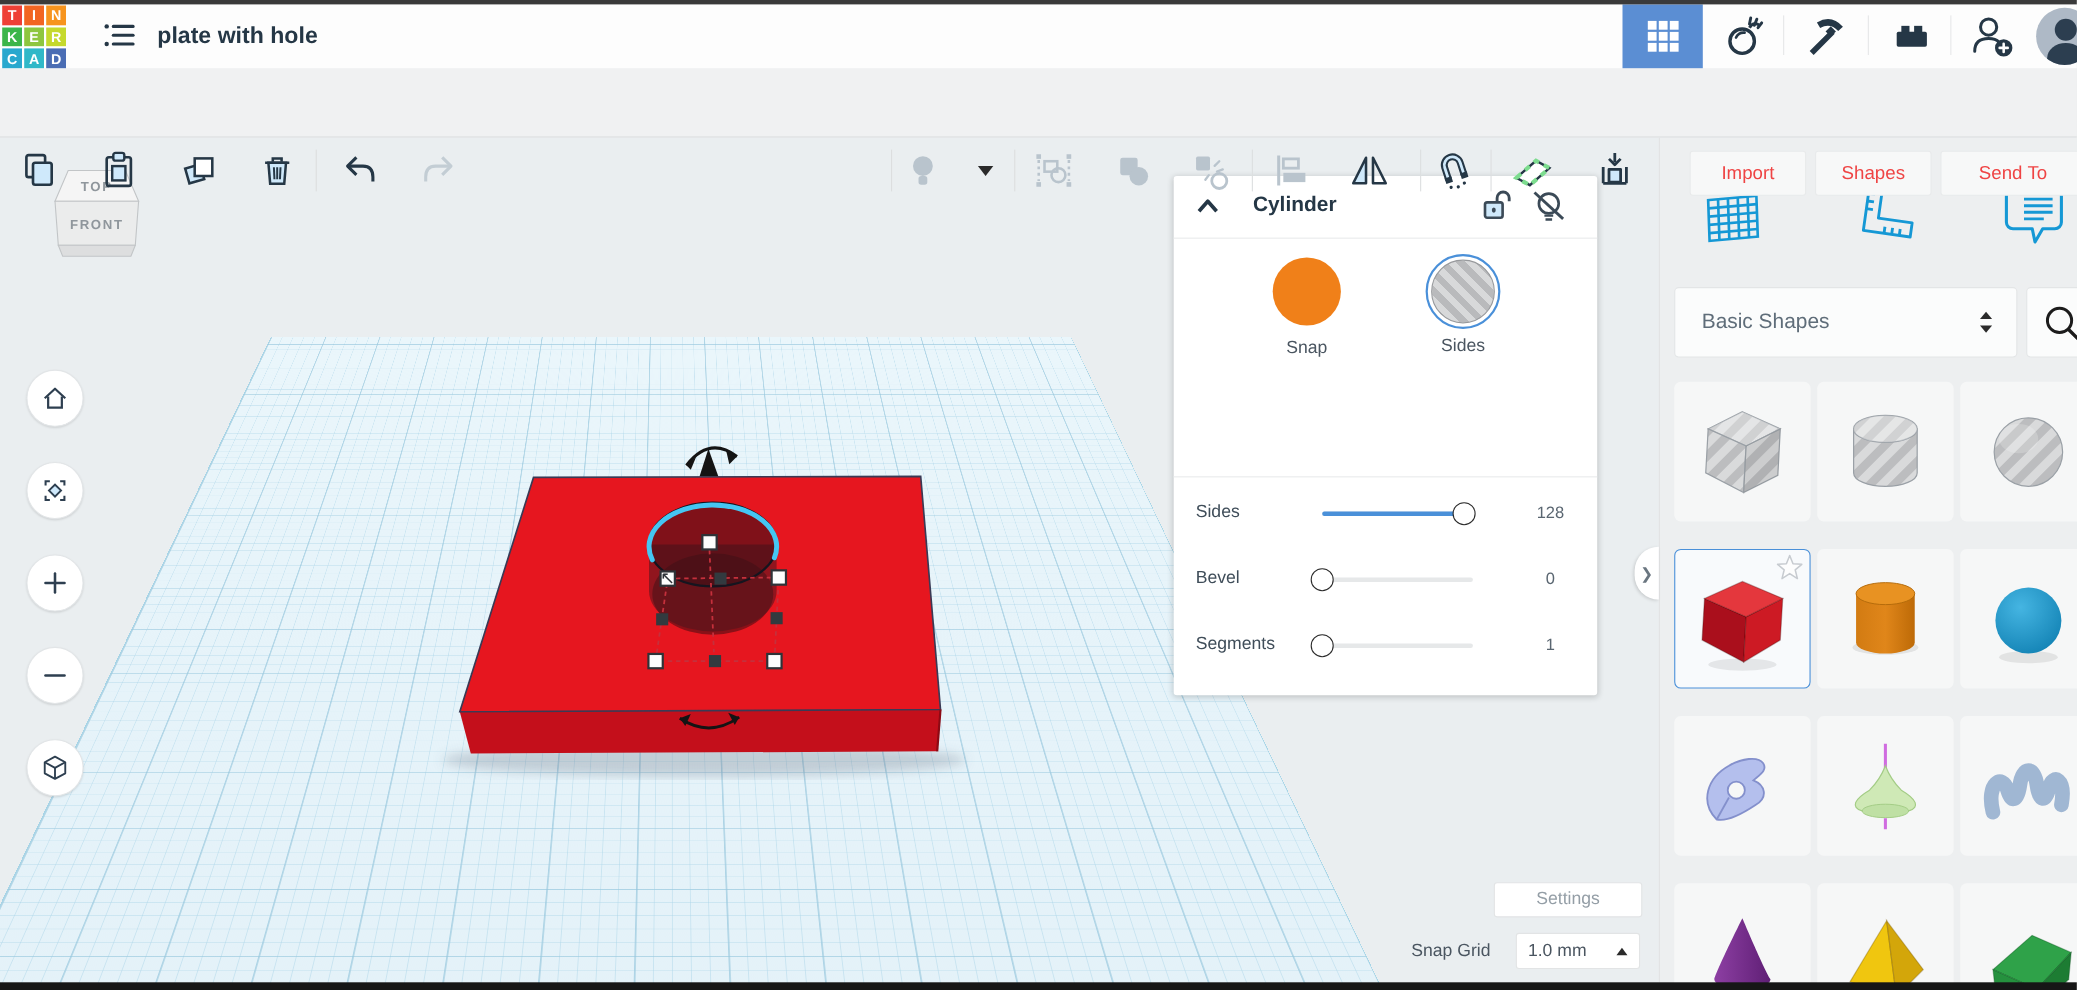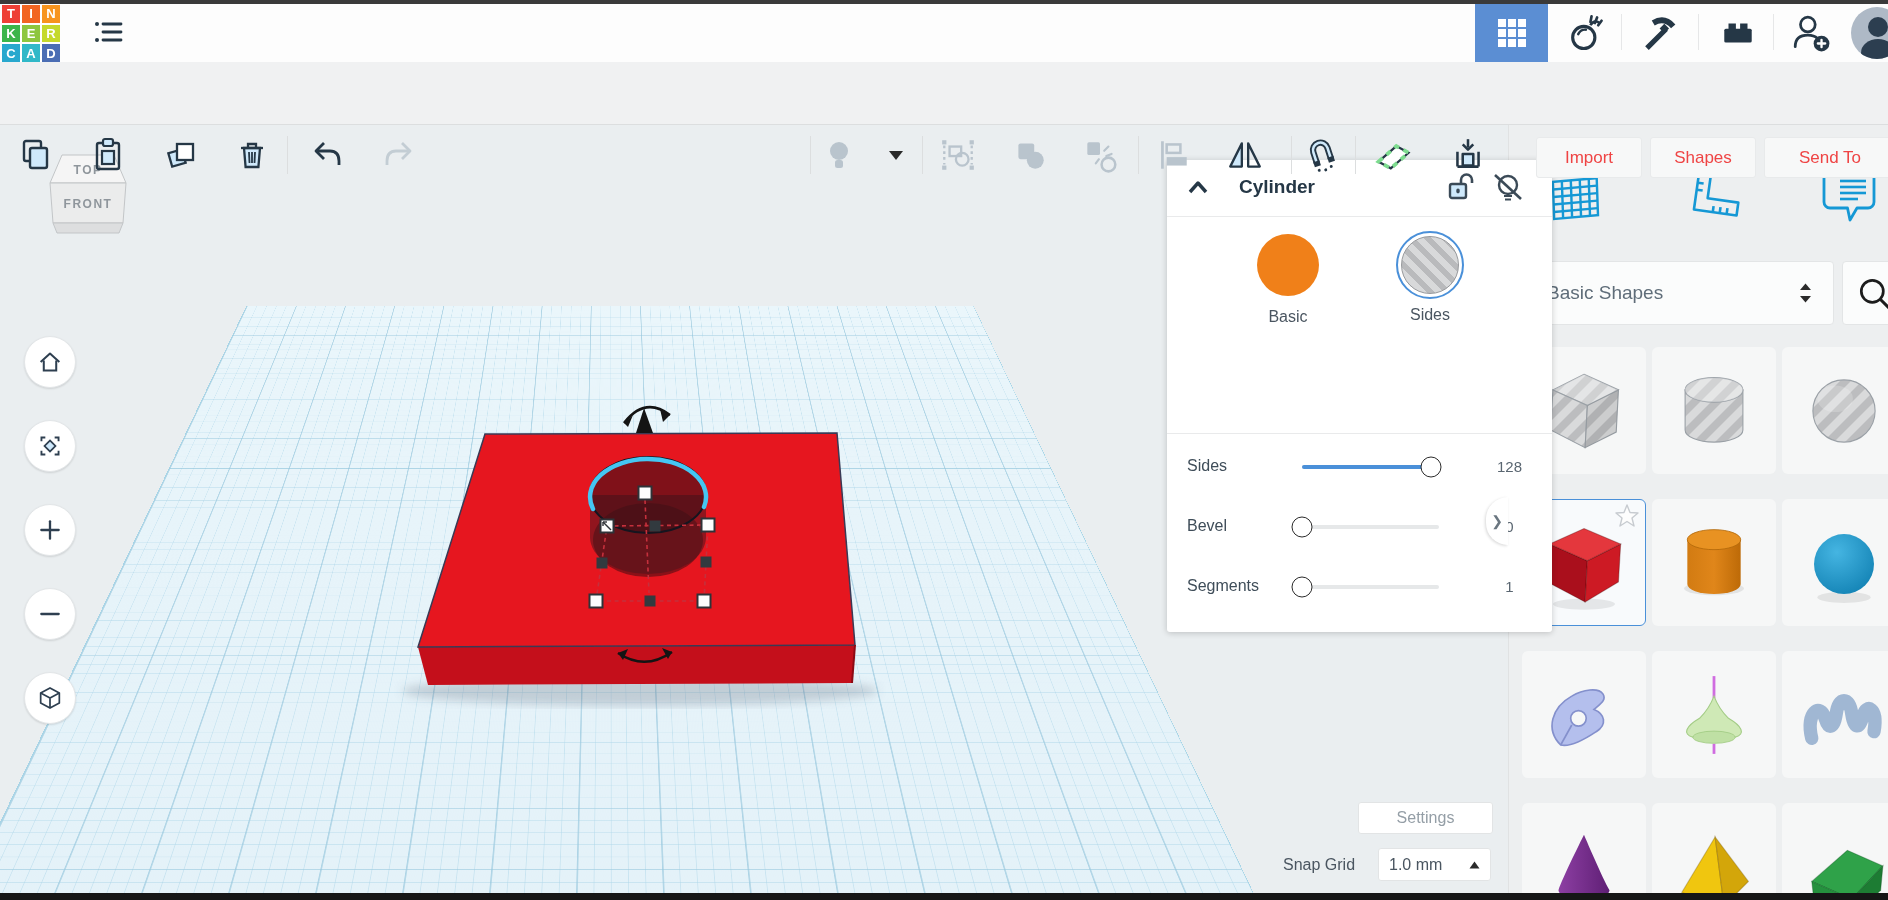--- a/index.html
+++ b/index.html
@@ -44,21 +44,21 @@
   
   #settings-btn { position:absolute; left:1358px; top:677px; width:135px; height:32px; background:#fff; border:1px solid #e2e4e5;
     border-radius:3px; color:#949ea6; font-size:16px; display:flex; align-items:center; justify-content:center; cursor:pointer; }
   #snapgrid-label { position:absolute; left:1283px; top:731px; font-size:16px; color:#4a5560; }
   #snapgrid-select { position:absolute; left:1378px; top:723px; width:113px; height:33px; background:#fff; border:1px solid #e2e4e5;
     border-radius:3px; display:flex; align-items:center; font-size:16px; color:#4a5560; padding:0 10px; justify-content:space-between; cursor:pointer; }
   #collapse-tab { position:absolute; left:1486px; top:497px; width:22px; height:48px; background:#fff; border-radius:24px 0 0 24px;
     box-shadow:-1px 1px 3px rgba(0,0,0,.15); display:flex; align-items:center; justify-content:center;
     color:#6a7680; font-size:14px; cursor:pointer; z-index:22; }
   
-  #inspector { position:absolute; left:1167px; top:160px; width:385px; height:472px; background:#fff; border-radius:3px;
+  #inspector { position:absolute; left:1067px; top:160px; width:385px; height:472px; background:#fff; border-radius:3px;
     box-shadow:0 1px 6px rgba(0,0,0,.2); z-index:20; }
   #insp-header { position:absolute; left:0; top:0; width:100%; height:56px; }
   #insp-chevron { position:absolute; left:18px; top:17px; width:26px; height:22px; cursor:pointer; }
   #insp-title { position:absolute; left:72px; top:16px; font-size:19px; font-weight:700; color:#253746; }
   #insp-lock { position:absolute; left:278px; top:11px; width:34px; height:34px; cursor:pointer; }
   #insp-hide { position:absolute; left:324px; top:11px; width:36px; height:34px; cursor:pointer; }
   .insp-div { position:absolute; left:0; width:100%; height:1px; background:#e9eaeb; }
   .mat-opt { position:absolute; top:74px; width:90px; text-align:center; cursor:pointer; }
   .mat-circle { width:62px; height:62px; border-radius:50%; margin:0 auto; }
   .mat-label { margin-top:12px; font-size:16px; color:#4a5560; }
@@ -133,20 +133,21 @@
     <svg width="38" height="34" viewBox="0 0 38 34">
       <g stroke="#253746" stroke-width="2.8" stroke-linecap="round">
         <line x1="13" y1="9" x2="31" y2="9"></line>
           <line x1="13" y1="17" x2="31" y2="17"></line>
           <line x1="13" y1="25" x2="31" y2="25"></line>
       </g>
       <circle cx="7" cy="9" r="2" fill="#253746"></circle>
         <circle cx="7" cy="25" r="2" fill="#253746"></circle>
     </svg>
   </div>
+  <div id="design-title">plate with hole</div>
 
   <div class="hbtn" id="apps-btn">
     <svg width="34" height="34" viewBox="0 0 34 34">
       <g fill="#ffffff">
         <rect x="3" y="3" width="8" height="8"></rect>
           <rect x="13" y="3" width="8" height="8"></rect>
           <rect x="23" y="3" width="8" height="8"></rect>
         <rect x="3" y="13" width="8" height="8"></rect>
           <rect x="13" y="13" width="8" height="8"></rect>
           <rect x="23" y="13" width="8" height="8"></rect>
@@ -501,21 +502,21 @@
         <circle cx="17" cy="14" r="9" fill="none" stroke="#3b4a57" stroke-width="2.4"></circle>
         <path d="M13 25 h8 M14 28.5 h6" stroke="#3b4a57" stroke-width="2.2"></path>
         <line x1="4" y1="4" x2="30" y2="28" stroke="#3b4a57" stroke-width="2.6"></line>
       </svg>
     </div>
   </div>
   <div class="insp-div" style="top:56px"></div>
 
   <div class="mat-opt" style="left:76px">
     <div class="mat-circle" id="solid-circle"></div>
-    <div class="mat-label">Basic</div>
+    <div class="mat-label">Snap</div>
   </div>
   <div class="mat-opt" style="left:218px">
     <div id="hole-ring">
       <div id="hole-circle"></div>
     </div>
     <div class="mat-label" style="margin-top:7px">Sides</div>
   </div>
 
   <div class="insp-div" style="top:273px"></div>
 

